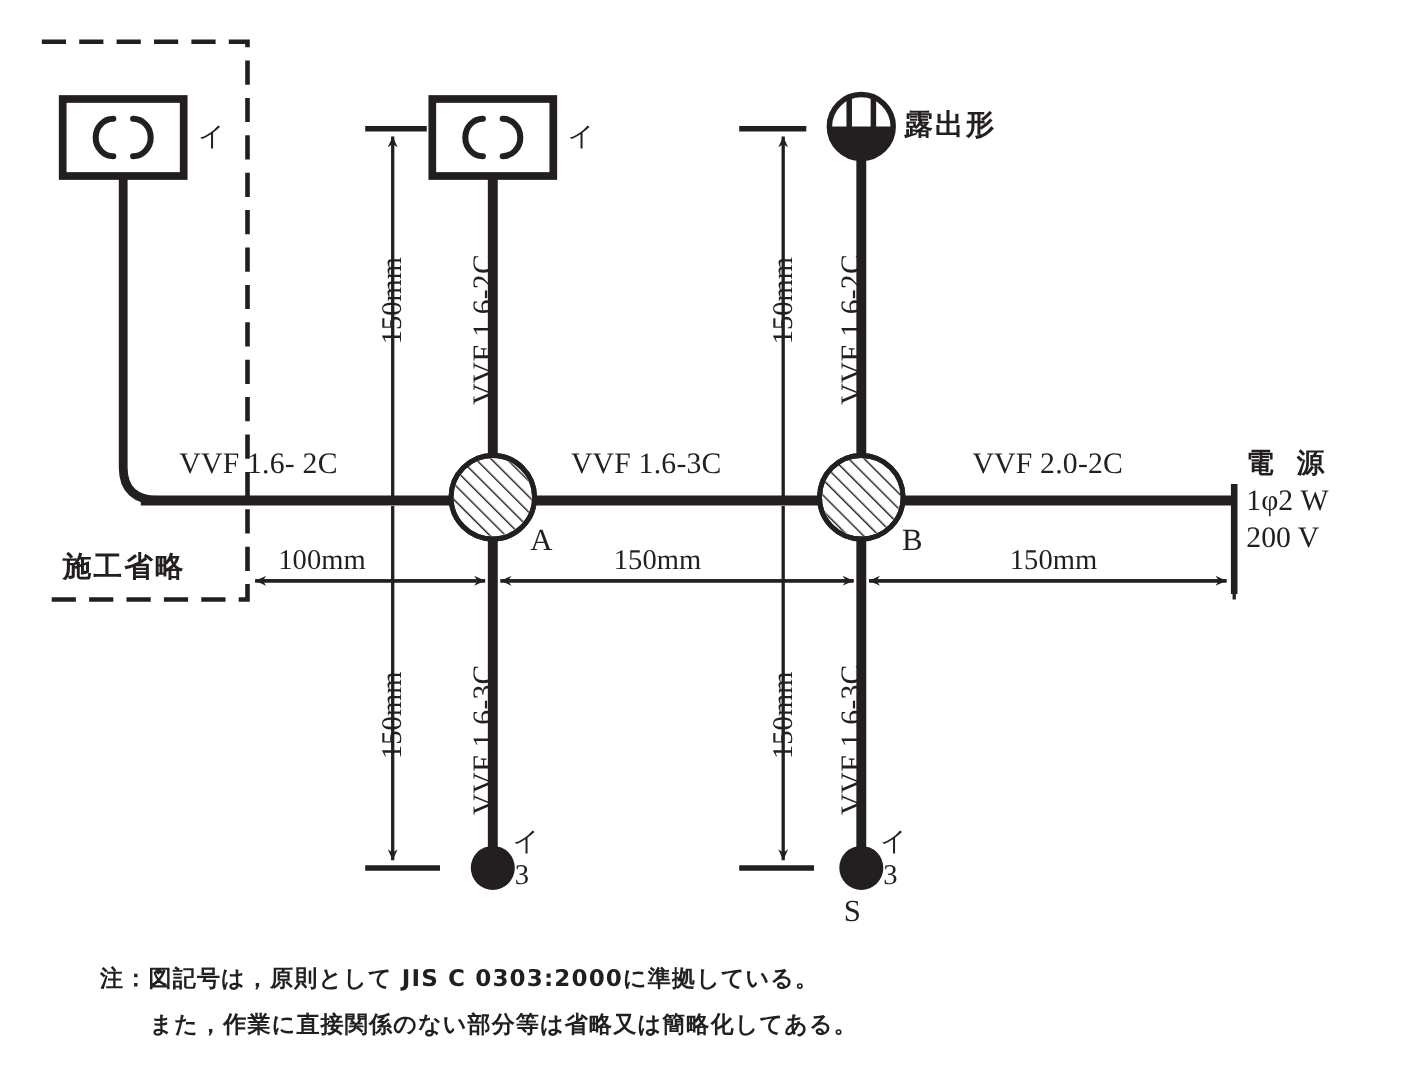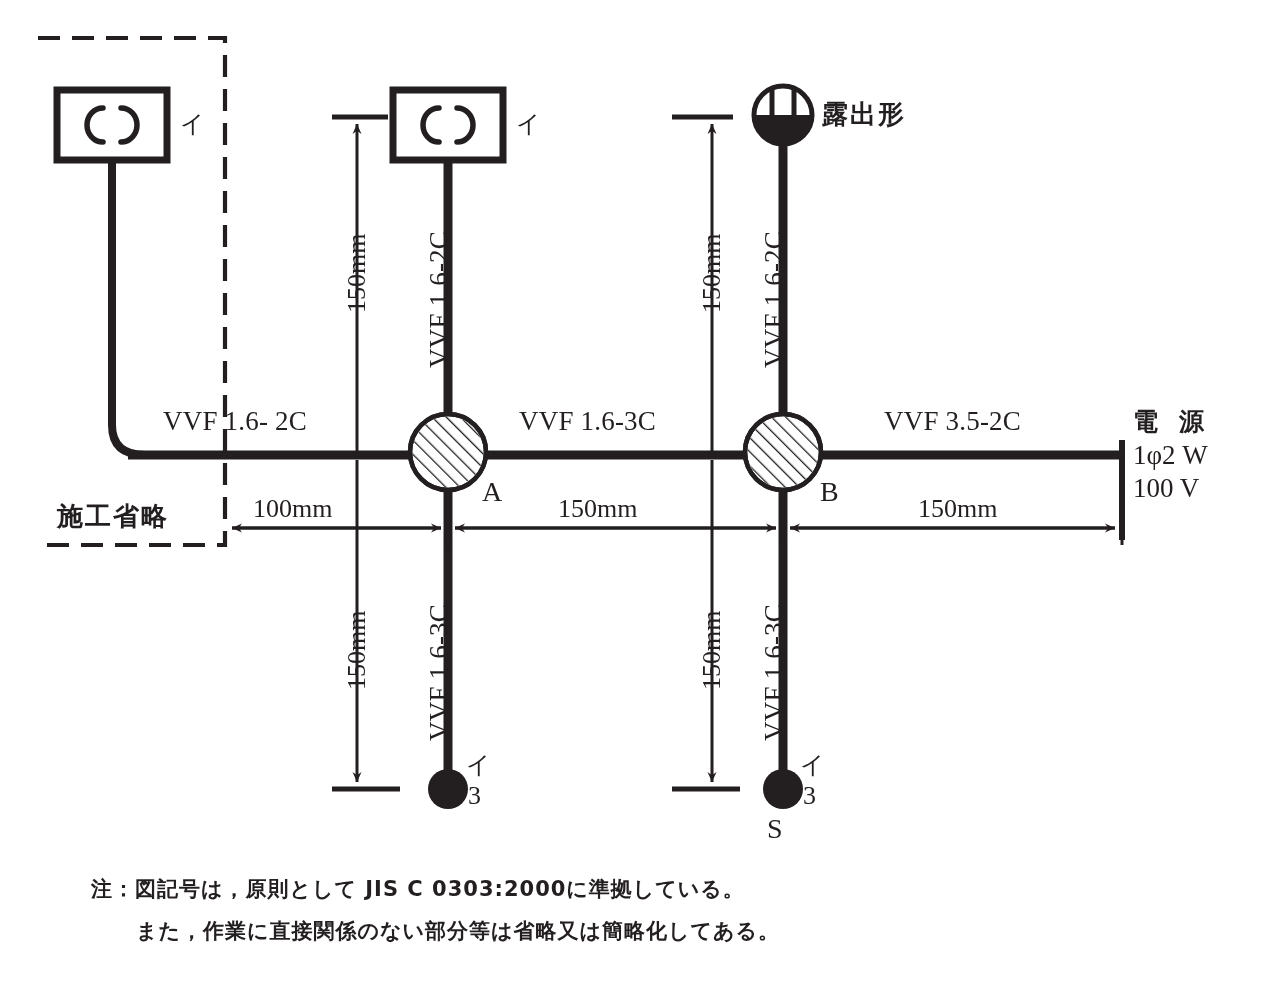--- a/index.html
+++ b/index.html
@@ -210,36 +210,36 @@
   <div class="lbl lbl-dim" style="left:468px; top:783px;">3</div>
 
   <div class="lbl lbl-i" style="left:800px; top:753px;">イ</div>
   <div class="lbl lbl-dim" style="left:803px; top:783px;">3</div>
   <div class="lbl lbl-node" style="left:767px; top:815px;">S</div>
 
   <div class="lbl lbl-jp" style="left:57px; top:503px;">施工省略</div>
 
   <div class="lbl lbl-cable" style="left:163px; top:408px;">VVF 1.6- 2C</div>
   <div class="lbl lbl-cable" style="left:519px; top:408px;">VVF 1.6-3C</div>
-  <div class="lbl lbl-cable" style="left:884px; top:408px;">VVF 3.5-2C</div>
+  <div class="lbl lbl-cable" style="left:884px; top:408px;">VVF 2.0-2C</div>
 
   <div class="lbl lbl-cable vert" style="left:426px; top:368px;">VVF 1.6-2C</div>
   <div class="lbl lbl-cable vert" style="left:761px; top:368px;">VVF 1.6-2C</div>
   <div class="lbl lbl-cable vert" style="left:426px; top:741px;">VVF 1.6-3C</div>
   <div class="lbl lbl-cable vert" style="left:761px; top:741px;">VVF 1.6-3C</div>
 
   <div class="lbl lbl-dim" style="left:253px; top:496px;">100mm</div>
   <div class="lbl lbl-dim" style="left:558px; top:496px;">150mm</div>
   <div class="lbl lbl-dim" style="left:918px; top:496px;">150mm</div>
 
   <div class="lbl lbl-dim vert" style="left:344px; top:313px;">150mm</div>
   <div class="lbl lbl-dim vert" style="left:699px; top:313px;">150mm</div>
   <div class="lbl lbl-dim vert" style="left:344px; top:690px;">150mm</div>
   <div class="lbl lbl-dim vert" style="left:699px; top:690px;">150mm</div>
 
   <div class="lbl lbl-src-jp" style="left:1133px; top:409px;">電 源</div>
   <div class="lbl lbl-src" style="left:1133px; top:442px;">1φ2 W</div>
-  <div class="lbl lbl-src" style="left:1133px; top:475px;">100 V</div>
+  <div class="lbl lbl-src" style="left:1133px; top:475px;">200 V</div>
 
   <div class="note" style="left:80px; top:875px;">注：図記号は，原則として JIS C 0303:2000に準拠している。</div>
   <div class="note" style="left:125px; top:917px;">また，作業に直接関係のない部分等は省略又は簡略化してある。</div>
 
 </div>
 
 </body></html>

